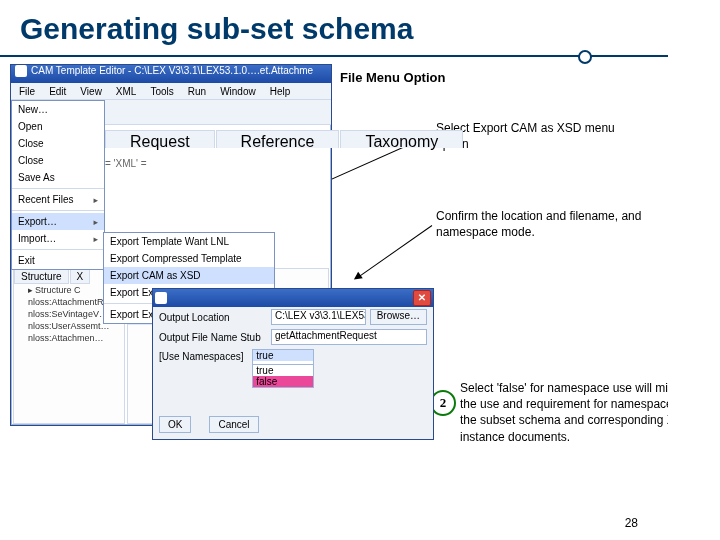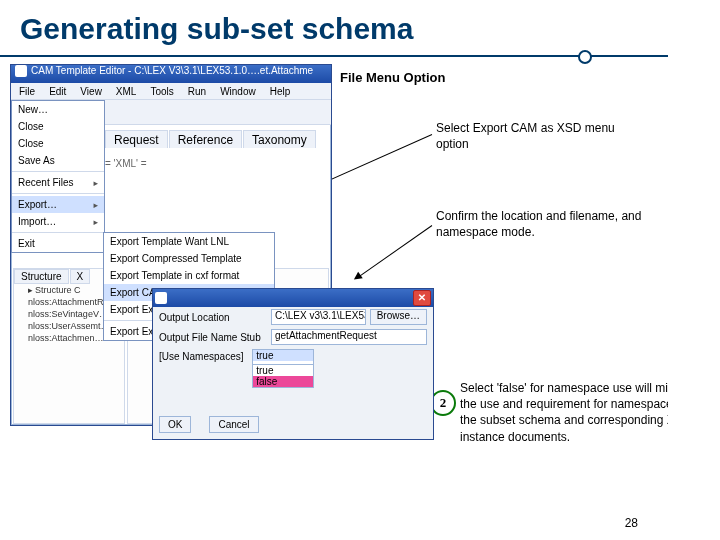--- a/index.html
+++ b/index.html
@@ -31,21 +31,21 @@
 .menu-item.hi{background:#cfe0ff}
 .menu-sep{height:1px;background:#cfd9ea;margin:2px 0}
 .menu-item .arr{font-size:9px;color:#555}
 
 .submenu-panel{position:absolute;left:92px;top:132px;width:170px;background:#fff;border:1px solid #7a93c0;z-index:3}
 .submenu-panel .menu-item{font-size:10px}
 
 
 .ed-toolbar{position:absolute;left:94px;top:0;right:0;height:24px;background:#eef2f9;border-bottom:1px solid #cfd9ea}
 .tabstrip{position:absolute;left:94px;top:30px;right:0;height:18px;display:flex;gap:1px}
-.tabstrip span{background:#eef2f9;border:1px solid #cfd9ea;border-bottom:none;padding:2px 8px;font-size:12px}
+.tabstrip span{background:#eef2f9;border:1px solid #cfd9ea;border-bottom:none;padding:2px 24px;font-size:16px}
 .xml-tag{position:absolute;left:94px;top:58px;font-size:10px;color:#666}
 .tree-area{position:absolute;left:2px;top:168px;width:110px;bottom:2px;border:1px solid #cfd9ea;background:#fdfdfd;overflow:hidden}
 .tree-tabs{display:flex;gap:1px;font-size:10px}
 .tree-tabs span{background:#eef2f9;border:1px solid #cfd9ea;padding:1px 6px}
 .tree-node{padding:1px 2px 1px 14px;font-size:9px;white-space:nowrap;color:#333}
 .item-list{position:absolute;left:116px;top:168px;right:2px;bottom:2px;border:1px solid #cfd9ea;background:#fdfdfd;font-size:9px}
 .item-list div{padding:2px 4px}
 .item-list div.sel{background:#dce8ff}
 
 
@@ -106,20 +106,21 @@
       <div class="ed-toolbar"></div>
       <div class="tabstrip">
         <span>Request</span>
         <span>Reference</span>
         <span>Taxonomy</span>
       </div>
       <div class="xml-tag">= 'XML' =</div>
 
       <div class="menu-panel">
         <div class="menu-item">New…</div>
+        <div class="menu-item">Open</div>
         <div class="menu-item">Close</div>
         <div class="menu-item">Close</div>
         <div class="menu-item">Save As</div>
         <div class="menu-sep"></div>
         <div class="menu-item">
             <span>Recent Files</span>
             <span class="arr">▸</span>
           </div>
         <div class="menu-sep"></div>
         <div class="menu-item hi">
@@ -130,21 +131,20 @@
             <span>Import…</span>
             <span class="arr">▸</span>
           </div>
         <div class="menu-sep"></div>
         <div class="menu-item">Exit</div>
       </div>
 
       <div class="submenu-panel">
         <div class="menu-item">Export Template Want LNL</div>
         <div class="menu-item">Export Compressed Template</div>
-        <div class="menu-item">Export Template in cxf format</div>
         <div class="menu-item hi">Export CAM as XSD</div>
         <div class="menu-item">Export Example Hints</div>
         <div class="menu-sep"></div>
         <div class="menu-item">Export Examples</div>
       </div>
 
       <div class="tree-area">
         <div class="tree-tabs">
           <span>Structure</span>
           <span>X</span>

